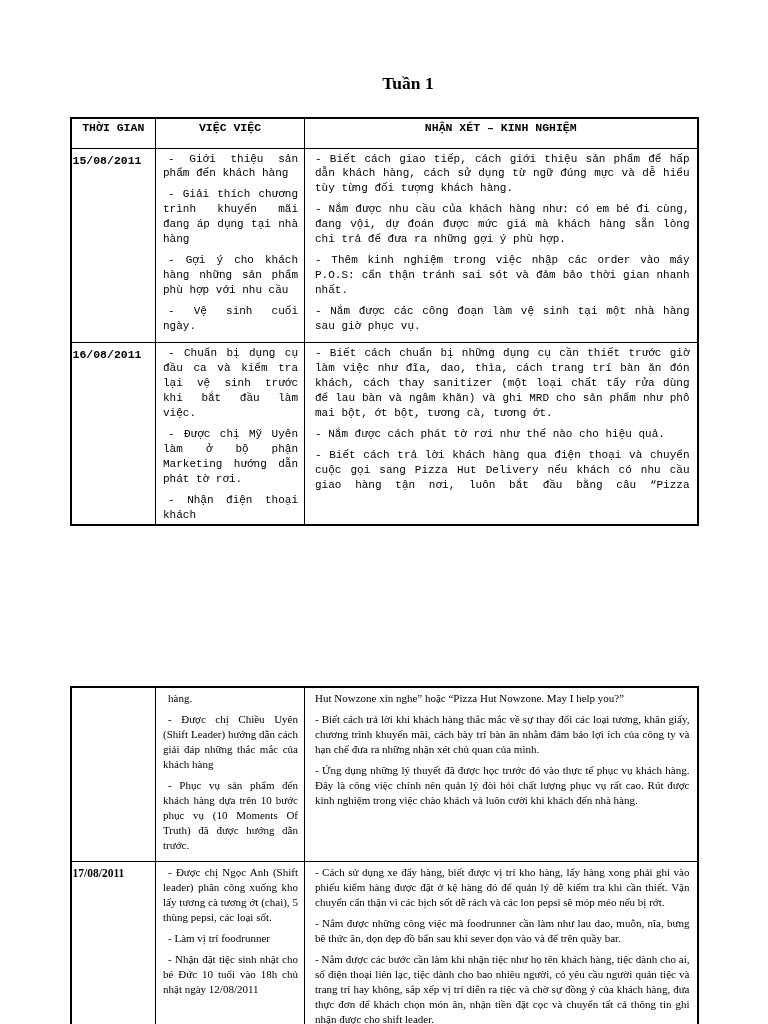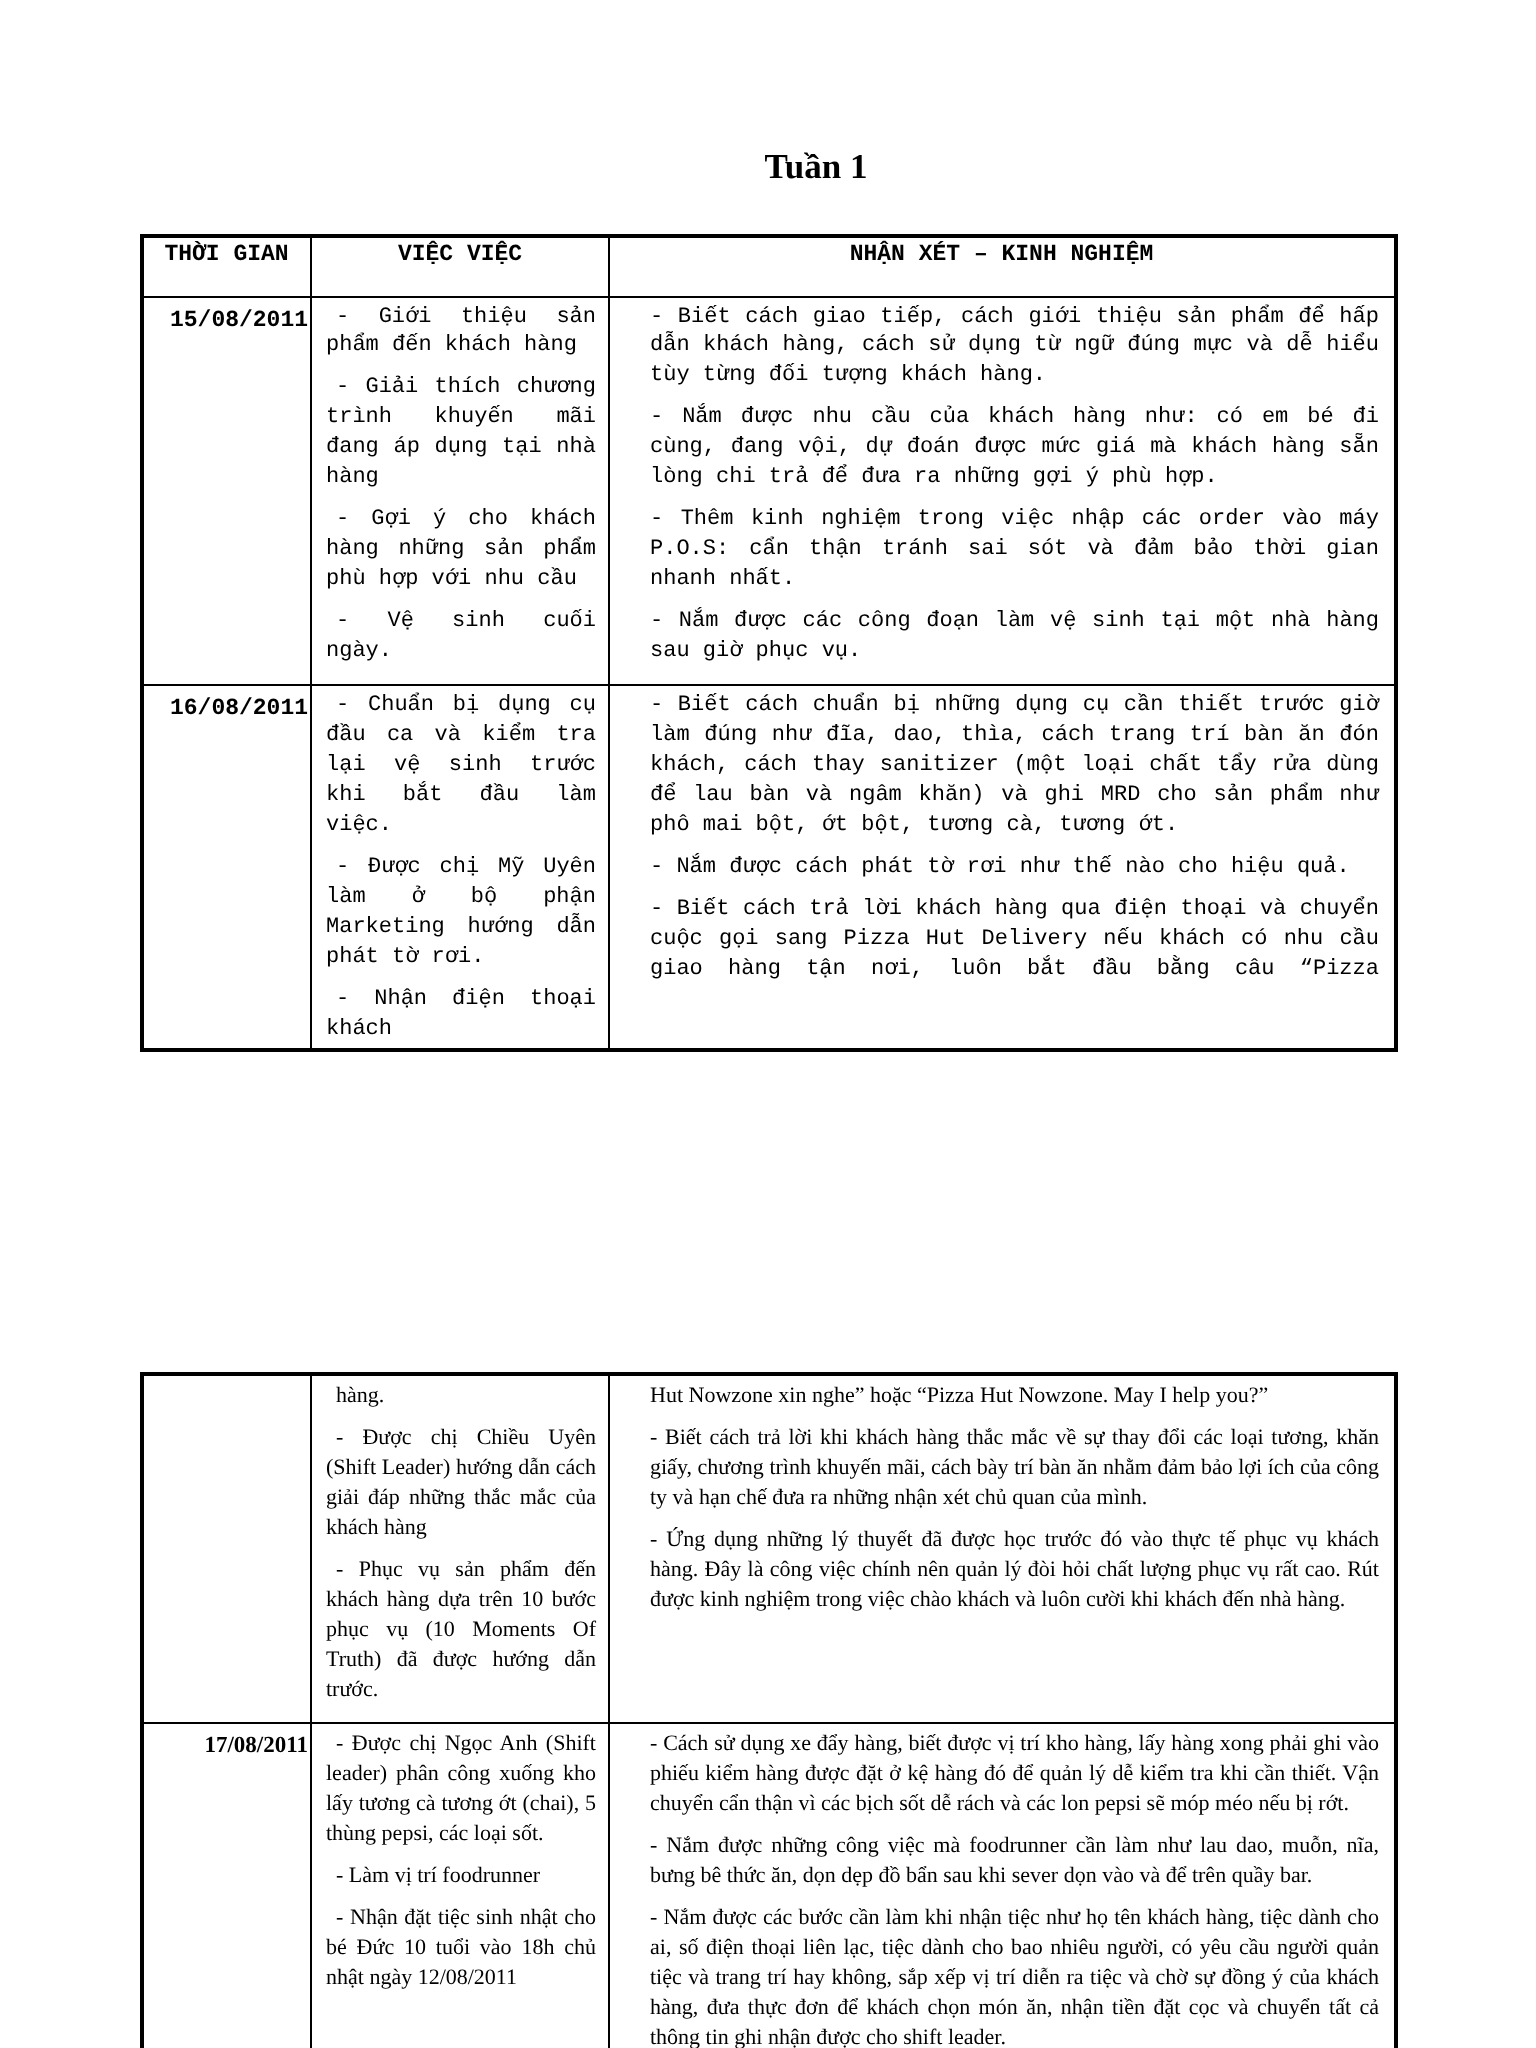--- a/index.html
+++ b/index.html
@@ -33,25 +33,25 @@
     vertical-align: top;
     overflow: hidden;
   }
   thead tr { height: 30px; }
   th {
     font-size: 11.5px; font-weight: bold;
     text-align: center; padding: 2px;
   }
   td { font-size: 11px; line-height: 1.36; }
   .c-date {
-    text-align: right; font-weight: bold;
+    text-align: left; font-weight: bold;
     font-size: 11.5px; padding-top: 4px;
   }
   .c-tasks { padding: 3px 6px 2px 7px; }
-  .c-notes { padding: 3px 7px 2px 20px; }
+  .c-notes { padding: 3px 7px 2px 10px; }
   td p { margin: 0 0 6px 0; text-align: justify; }
   .c-tasks p { text-indent: 5px; }
   
   #t1body tr:nth-child(1) { height: 152px; }
   #t1body tr:nth-child(2) { height: 116px; }
   #t2body tr:nth-child(1) { height: 157px; }
   #t2body tr:nth-child(2) { height: 161px; }
   
   #t1body tr:nth-child(2) td p:last-child {
     margin-bottom: 0;
@@ -96,21 +96,21 @@
           </td>
         </tr>
         <tr>
           <td class="c-date">16/08/2011</td>
           <td class="c-tasks">
             <p>- Chuẩn bị dụng cụ đầu ca và kiểm tra lại vệ sinh trước khi bắt đầu làm việc.</p>
             <p>- Được chị Mỹ Uyên làm ở bộ phận Marketing hướng dẫn phát tờ rơi.</p>
             <p>- Nhận điện thoại khách</p>
           </td>
           <td class="c-notes">
-            <p>- Biết cách chuẩn bị những dụng cụ cần thiết trước giờ làm đúng như đĩa, dao, thìa, cách trang trí bàn ăn đón khách, cách thay sanitizer (một loại chất tẩy rửa dùng để lau bàn và ngâm khăn) và ghi MRD cho sản phẩm như phô mai bột, ớt bột, tương cà, tương ớt.</p>
+            <p>- Biết cách chuẩn bị những dụng cụ cần thiết trước giờ làm việc như đĩa, dao, thìa, cách trang trí bàn ăn đón khách, cách thay sanitizer (một loại chất tẩy rửa dùng để lau bàn và ngâm khăn) và ghi MRD cho sản phẩm như phô mai bột, ớt bột, tương cà, tương ớt.</p>
             <p>- Nắm được cách phát tờ rơi như thế nào cho hiệu quả.</p>
             <p>- Biết cách trả lời khách hàng qua điện thoại và chuyển cuộc gọi sang Pizza Hut Delivery nếu khách có nhu cầu giao hàng tận nơi, luôn bắt đầu bằng câu “Pizza</p>
           </td>
         </tr>
       </tbody>
   </table>
 
   <table class="week" id="table2">
     <colgroup>
       <col class="w-date">

